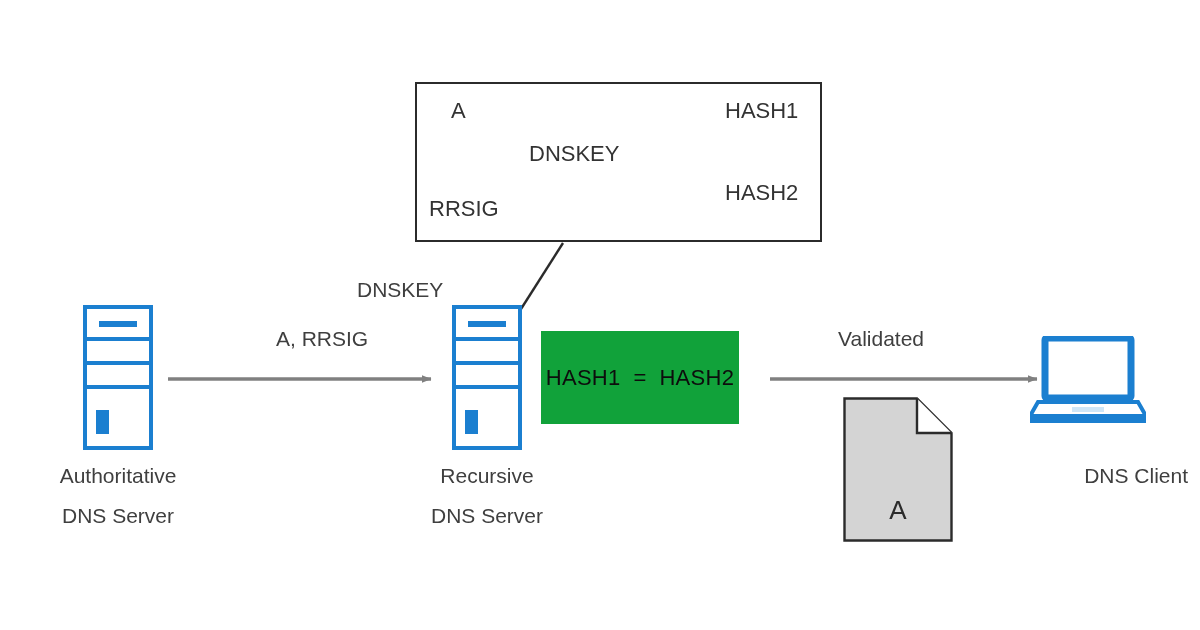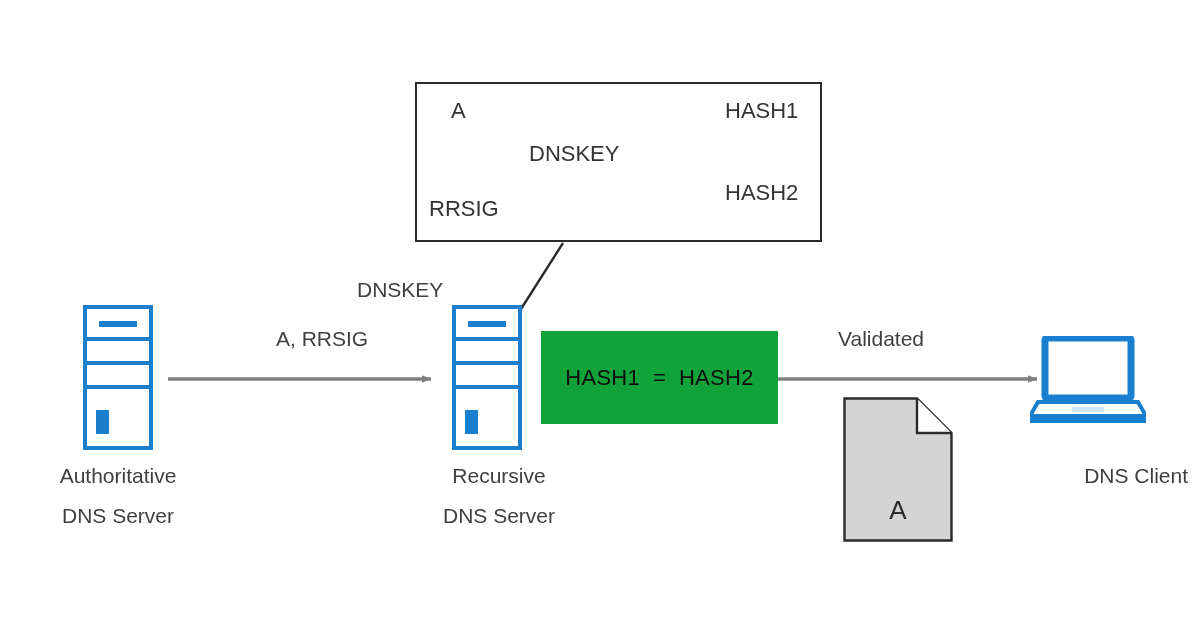--- a/index.html
+++ b/index.html
@@ -54,21 +54,21 @@
     position: absolute;
     font-size: 22px;
     color: #333333;
     white-space: pre;
   }
 
   
   #green-box {
     left: 541px;
     top: 331px;
-    width: 237px;
+    width: 198px;
     height: 93px;
     background: #11a23a;
     display: flex;
     align-items: center;
     justify-content: center;
   }
   #green-box span {
     font-size: 22px;
     color: #0d0d0d;
     letter-spacing: 0.3px;
@@ -193,21 +193,21 @@
 DNS Server</div>
 
   <div class="server" style="left:452px; top:305px;">
     <div class="body"></div>
     <div class="slot"></div>
     <div class="band b1"></div>
     <div class="band b2"></div>
     <div class="band b3"></div>
     <div class="led"></div>
   </div>
-  <div class="node-caption" style="left:399px; top:456px; width:200px;text-align:center;">Recursive
+  <div class="node-caption" style="left:387px; top:456px; width:200px;text-align:center;">Recursive
 DNS Server</div>
 
   <div id="green-box" class="abs">
     <span>HASH1  =  HASH2</span>
   </div>
 
   <div class="document" style="left:843px; top:397px;">
     <svg width="110" height="145" viewBox="0 0 110 145">
       <path d="M1.5,1.5 L74,1.5 L108.5,36 L108.5,143.5 L1.5,143.5 Z" fill="#d4d4d4" stroke="#2b2b2b" stroke-width="2.4" stroke-linejoin="miter"></path>
       <path d="M74,1.5 L74,36 L108.5,36" fill="#ffffff" stroke="#2b2b2b" stroke-width="2.4" stroke-linejoin="miter"></path>

